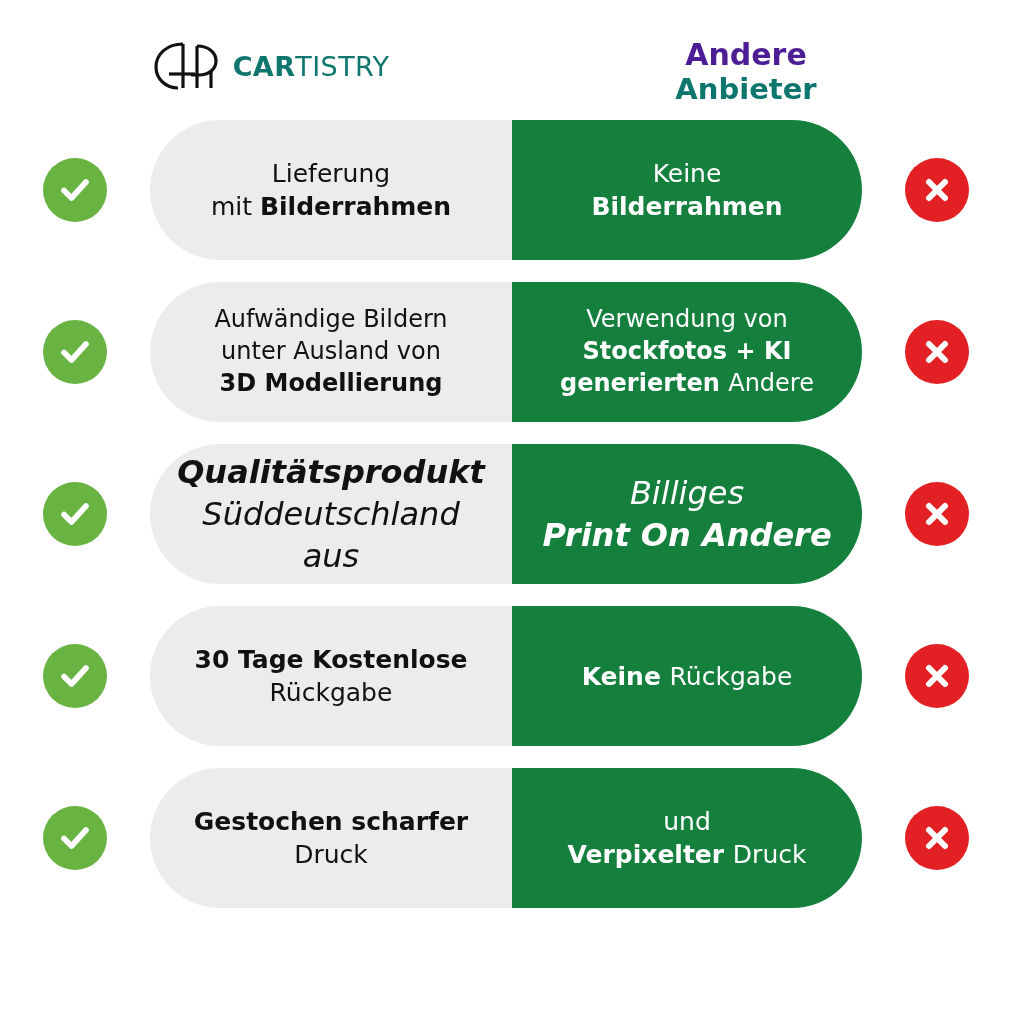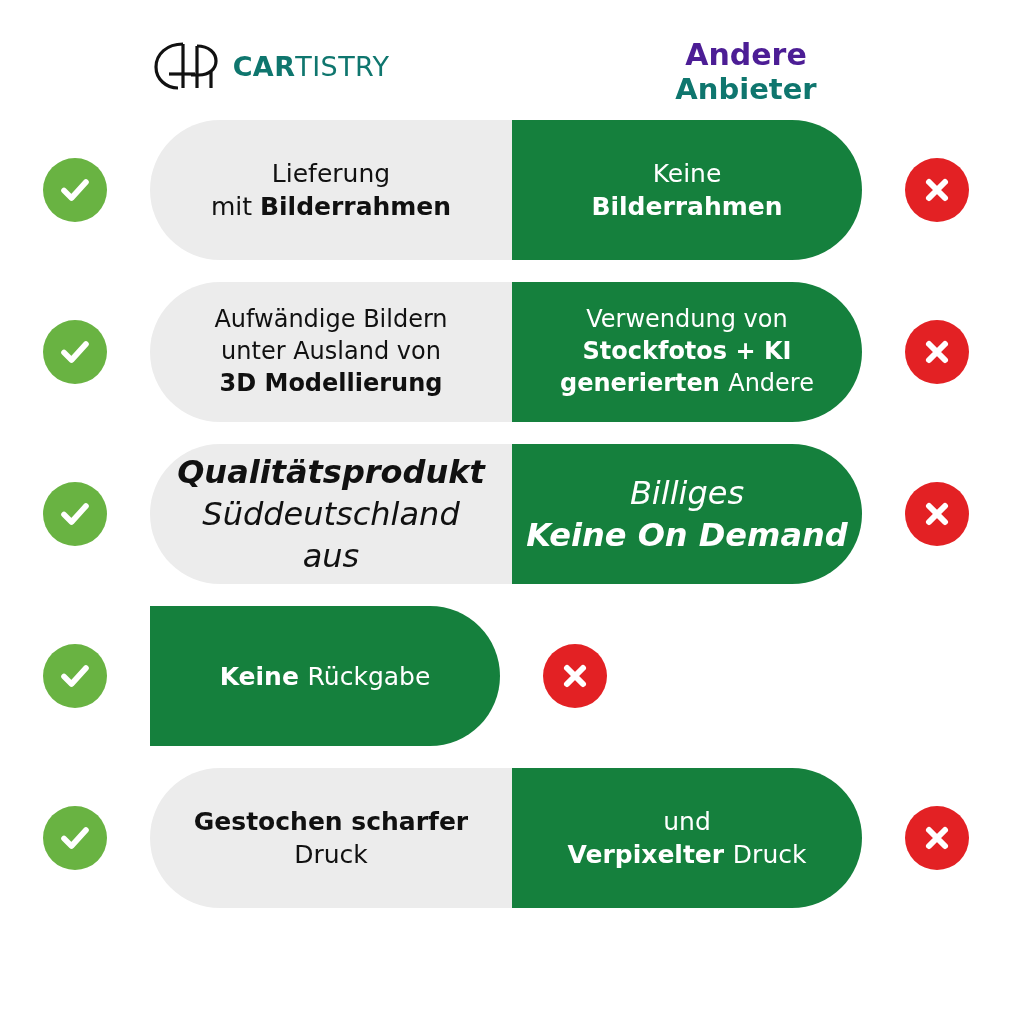--- a/index.html
+++ b/index.html
@@ -256,38 +256,44 @@
       <div class="panel panel-left">
         <div class="txt">
           <div><span class="bold">Qualitätsprodukt</span></div>
           <div><span class="reg">Süddeutschland</span></div>
           <div><span class="reg">aus</span></div>
         </div>
       </div>
       <div class="panel panel-right">
         <div class="txt">
           <div><span class="reg">Billiges</span></div>
-          <div><span class="bold">Keine On Demand</span></div>
+          <div><span class="bold">Print On Andere</span></div>
         </div>
       </div>
       <div class="badge-right-wrap">
         <div class="badge cross">
           <svg width="34" height="34" viewBox="0 0 34 34" aria-hidden="true">
             <path d="M9 9 L25 25 M25 9 L9 25" fill="none" stroke="#ffffff" stroke-width="6" stroke-linecap="round"></path>
           </svg>
         </div>
       </div>
     </div>
 
     <div class="row row-4">
       <div class="badge-left-wrap">
         <div class="badge check">
           <svg width="36" height="36" viewBox="0 0 36 36" aria-hidden="true">
             <path d="M7 18.5 L14.5 26 L29 10" fill="none" stroke="#ffffff" stroke-width="5.6" stroke-linecap="round" stroke-linejoin="round"></path>
           </svg>
+        </div>
+      </div>
+      <div class="panel panel-left">
+        <div class="txt">
+          <div><span class="bold">30 Tage Kostenlose</span></div>
+          <div><span class="reg">Rückgabe</span></div>
         </div>
       </div>
       <div class="panel panel-right">
         <div class="txt">
           <div><span class="bold">Keine </span><span class="reg">Rückgabe</span></div>
         </div>
       </div>
       <div class="badge-right-wrap">
         <div class="badge cross">
           <svg width="34" height="34" viewBox="0 0 34 34" aria-hidden="true">

